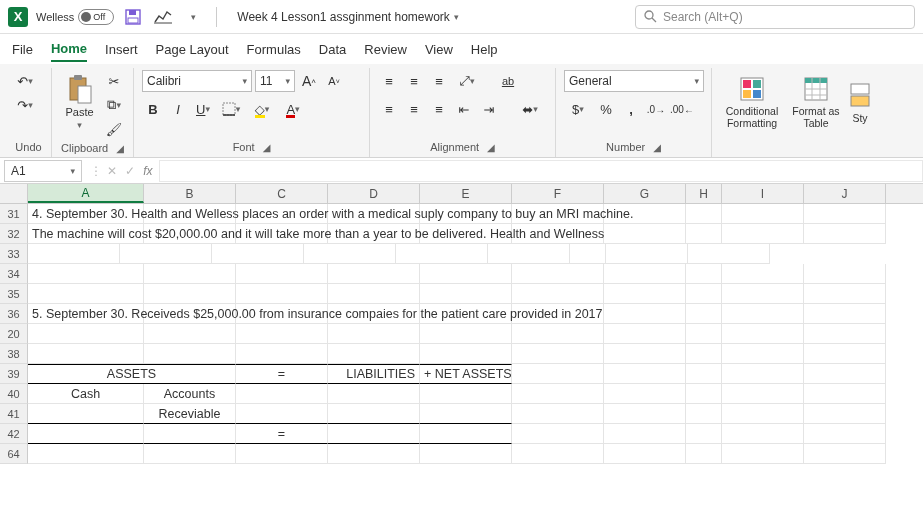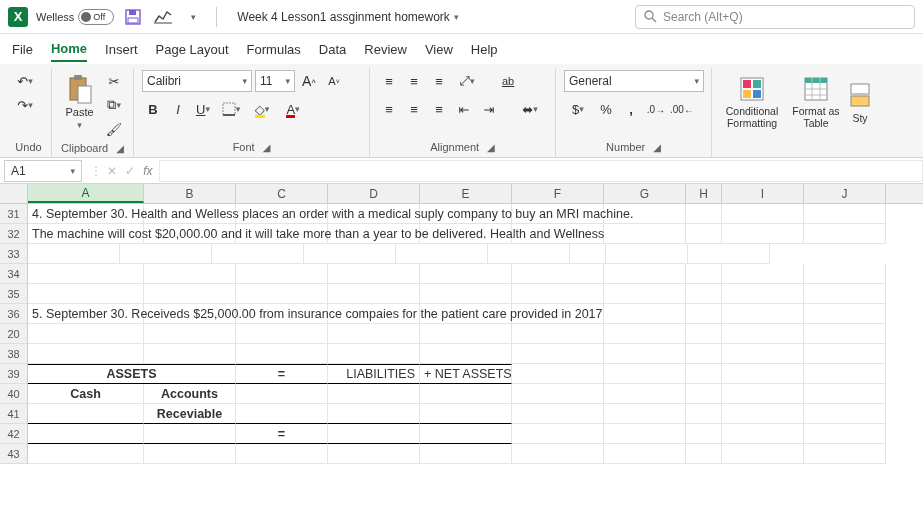--- a/index.html
+++ b/index.html
@@ -47,21 +47,21 @@
 
 
 .grid-wrap { position: relative; }
 .colheads { display: flex; height: 20px; background: #f0f0f0; border-bottom: 1px solid #ccc; }
 .rowhead-spacer { width: 28px; border-right: 1px solid #ccc; background: #f0f0f0; }
 .colhead { border-right: 1px solid #ccc; display: flex; align-items: center; justify-content: center; font-size: 12px; color: #555; background: #f0f0f0; }
 .colhead.active { background: #d6ead8; color: #0e6b36; border-bottom: 2px solid #107c41; }
 .gridrow { display: flex; height: 20px; }
 .rowhead { width: 28px; border-right: 1px solid #ccc; border-bottom: 1px solid #ddd; background: #f0f0f0; display: flex; align-items: center; justify-content: center; font-size: 11px; color: #555; }
 .cell { border-right: 1px solid #e4e4e4; border-bottom: 1px solid #e4e4e4; padding: 0 4px; display: flex; align-items: center; font-size: 12.5px; white-space: nowrap; overflow: visible; }
-.cell.center { justify-content: center; font-weight: bold; }
+.cell.center { justify-content: center; }
 .bord-t { border-top: 1.5px solid #000; }
 .bord-b { border-bottom: 1.5px solid #000 !important; }
 .caret { font-size: 9px; color: #666; }
 </style>
 </head>
 <body>
 
 <div class="titlebar">
   <div class="app-icon">X</div>
   <div class="autosave">
@@ -476,21 +476,21 @@
     <div class="cell bord-b" style="width:92px"></div>
       <div class="cell bord-b" style="width:92px"></div>
       <div class="cell" style="width:92px"></div>
       <div class="cell" style="width:82px"></div>
       <div class="cell" style="width:36px"></div>
       <div class="cell" style="width:82px"></div>
       <div class="cell" style="width:82px"></div>
   </div>
 
   <div class="gridrow">
-      <div class="rowhead">43</div>
+      <div class="rowhead">64</div>
     <div class="cell" style="width:116px"></div>
       <div class="cell" style="width:92px"></div>
       <div class="cell" style="width:92px"></div>
       <div class="cell" style="width:92px"></div>
       <div class="cell" style="width:92px"></div>
       <div class="cell" style="width:92px"></div>
       <div class="cell" style="width:82px"></div>
       <div class="cell" style="width:36px"></div>
       <div class="cell" style="width:82px"></div>
       <div class="cell" style="width:82px"></div>

